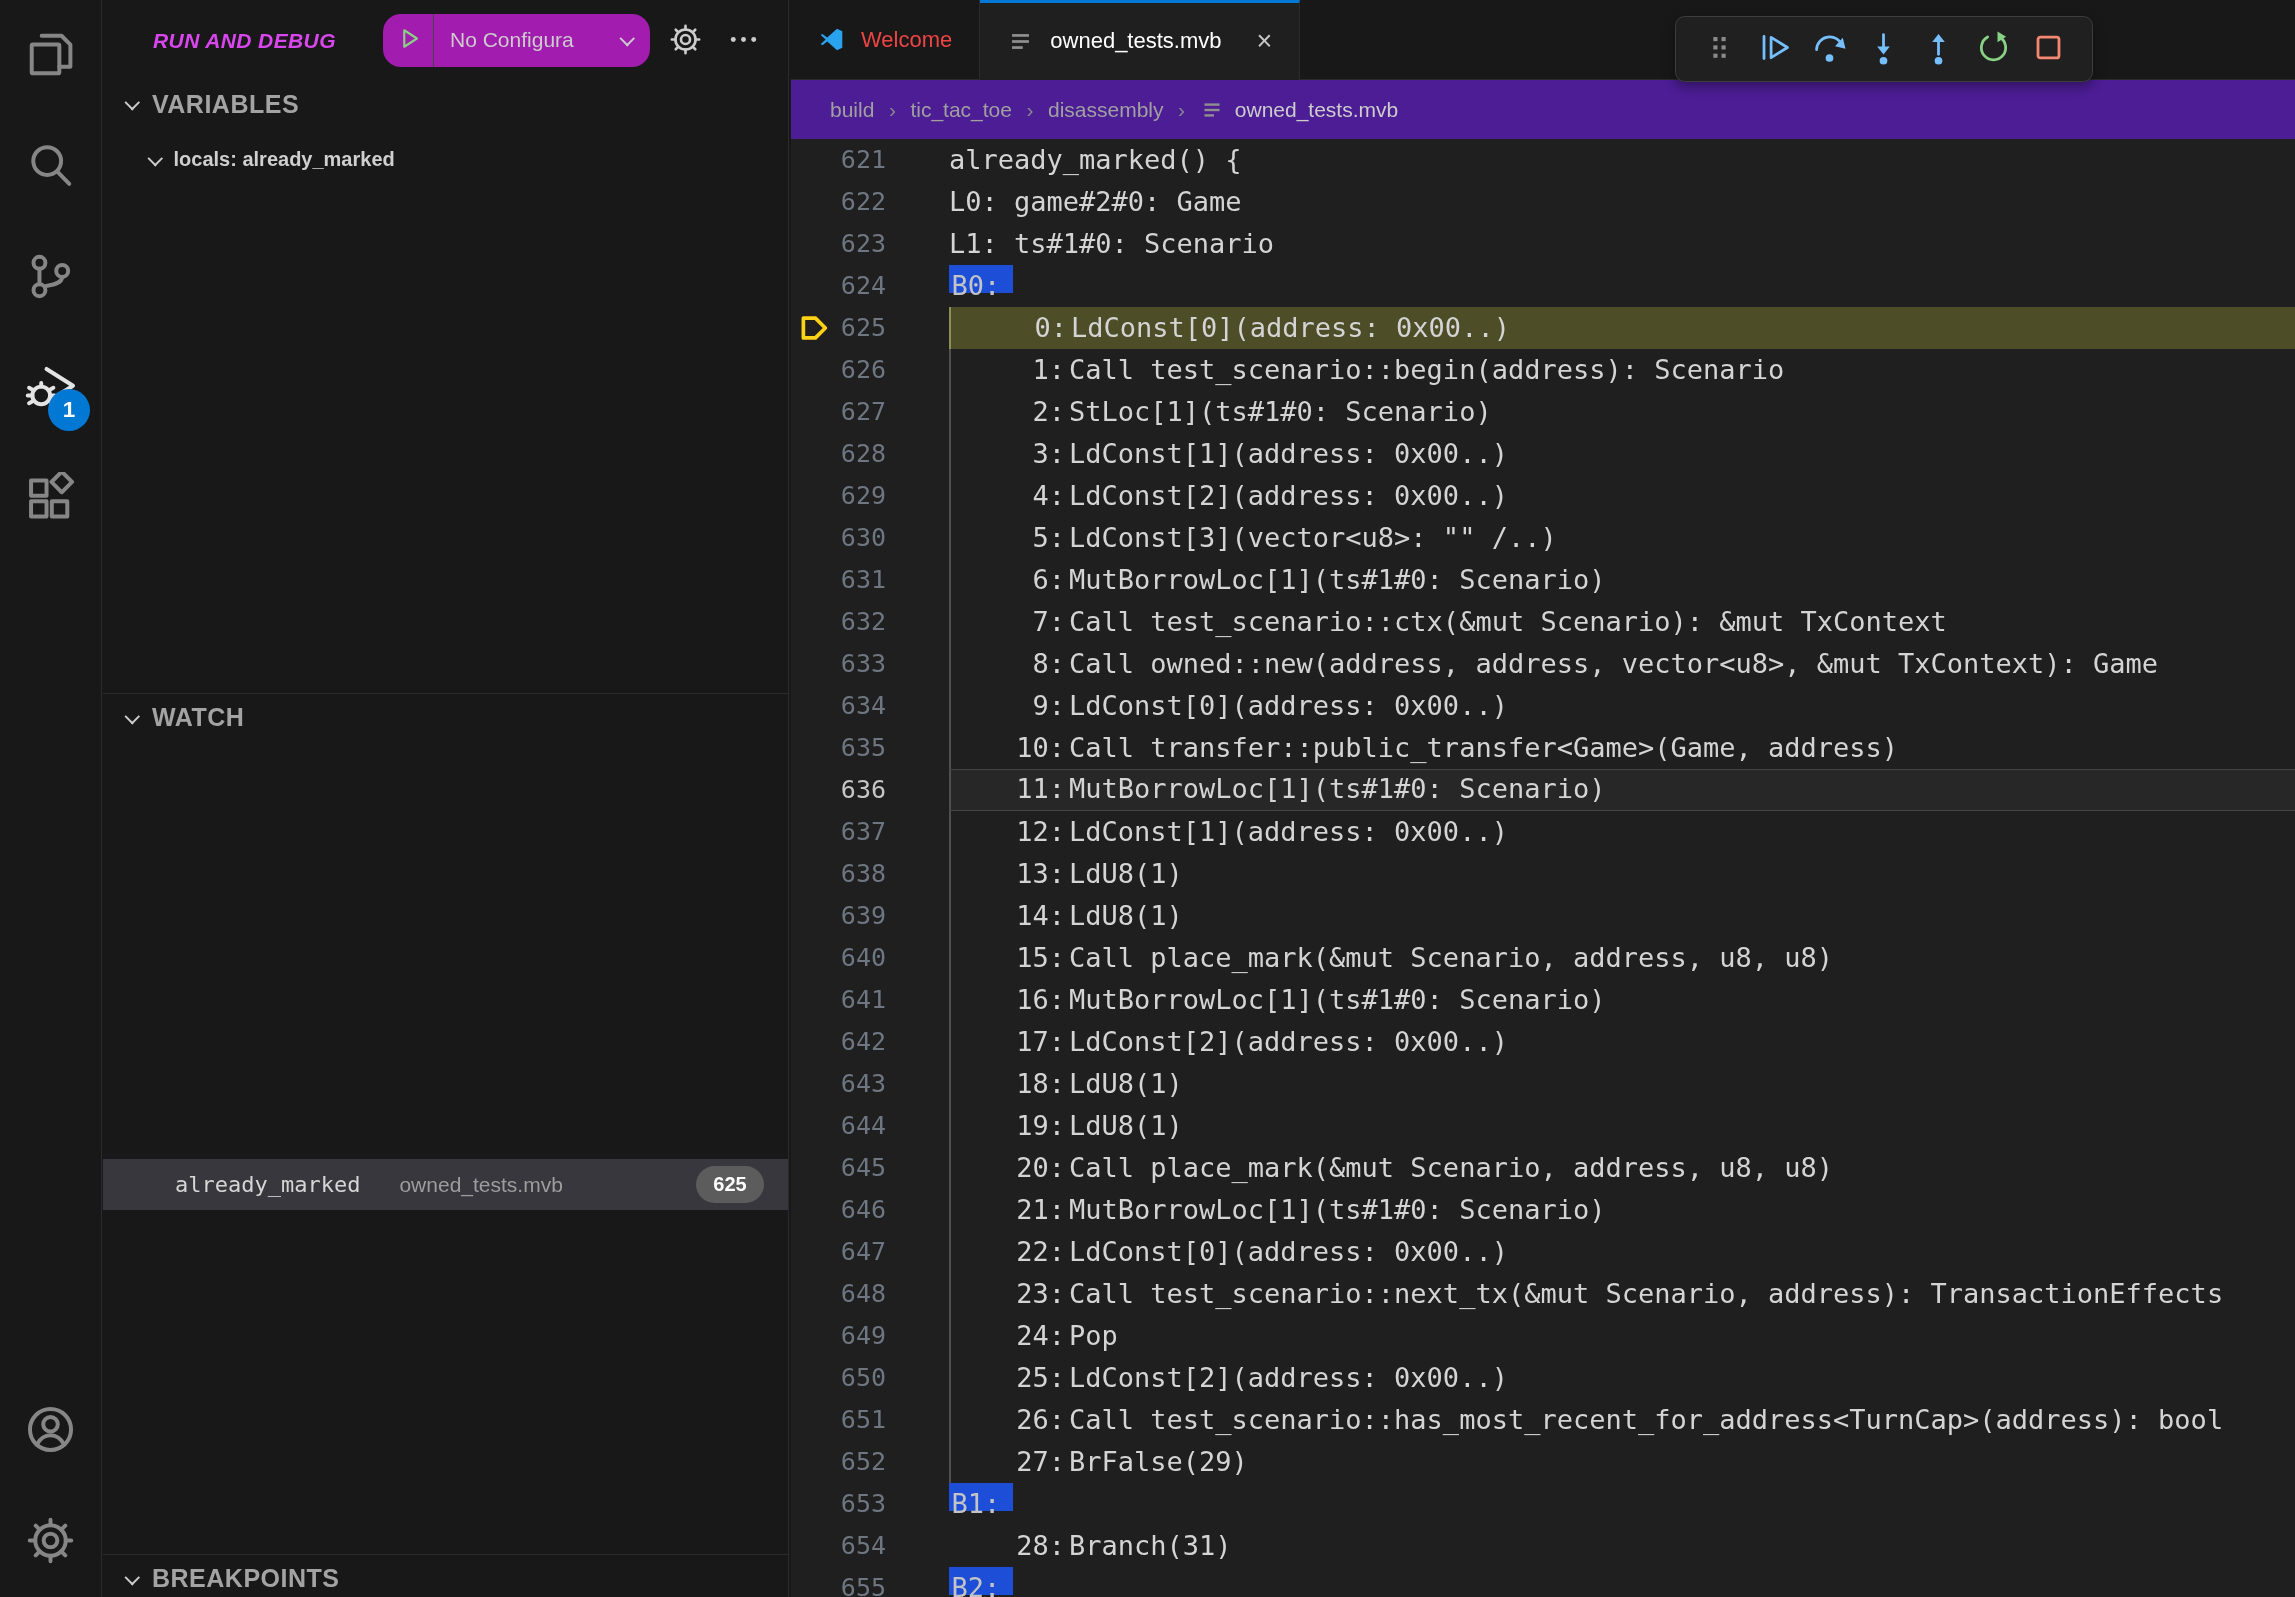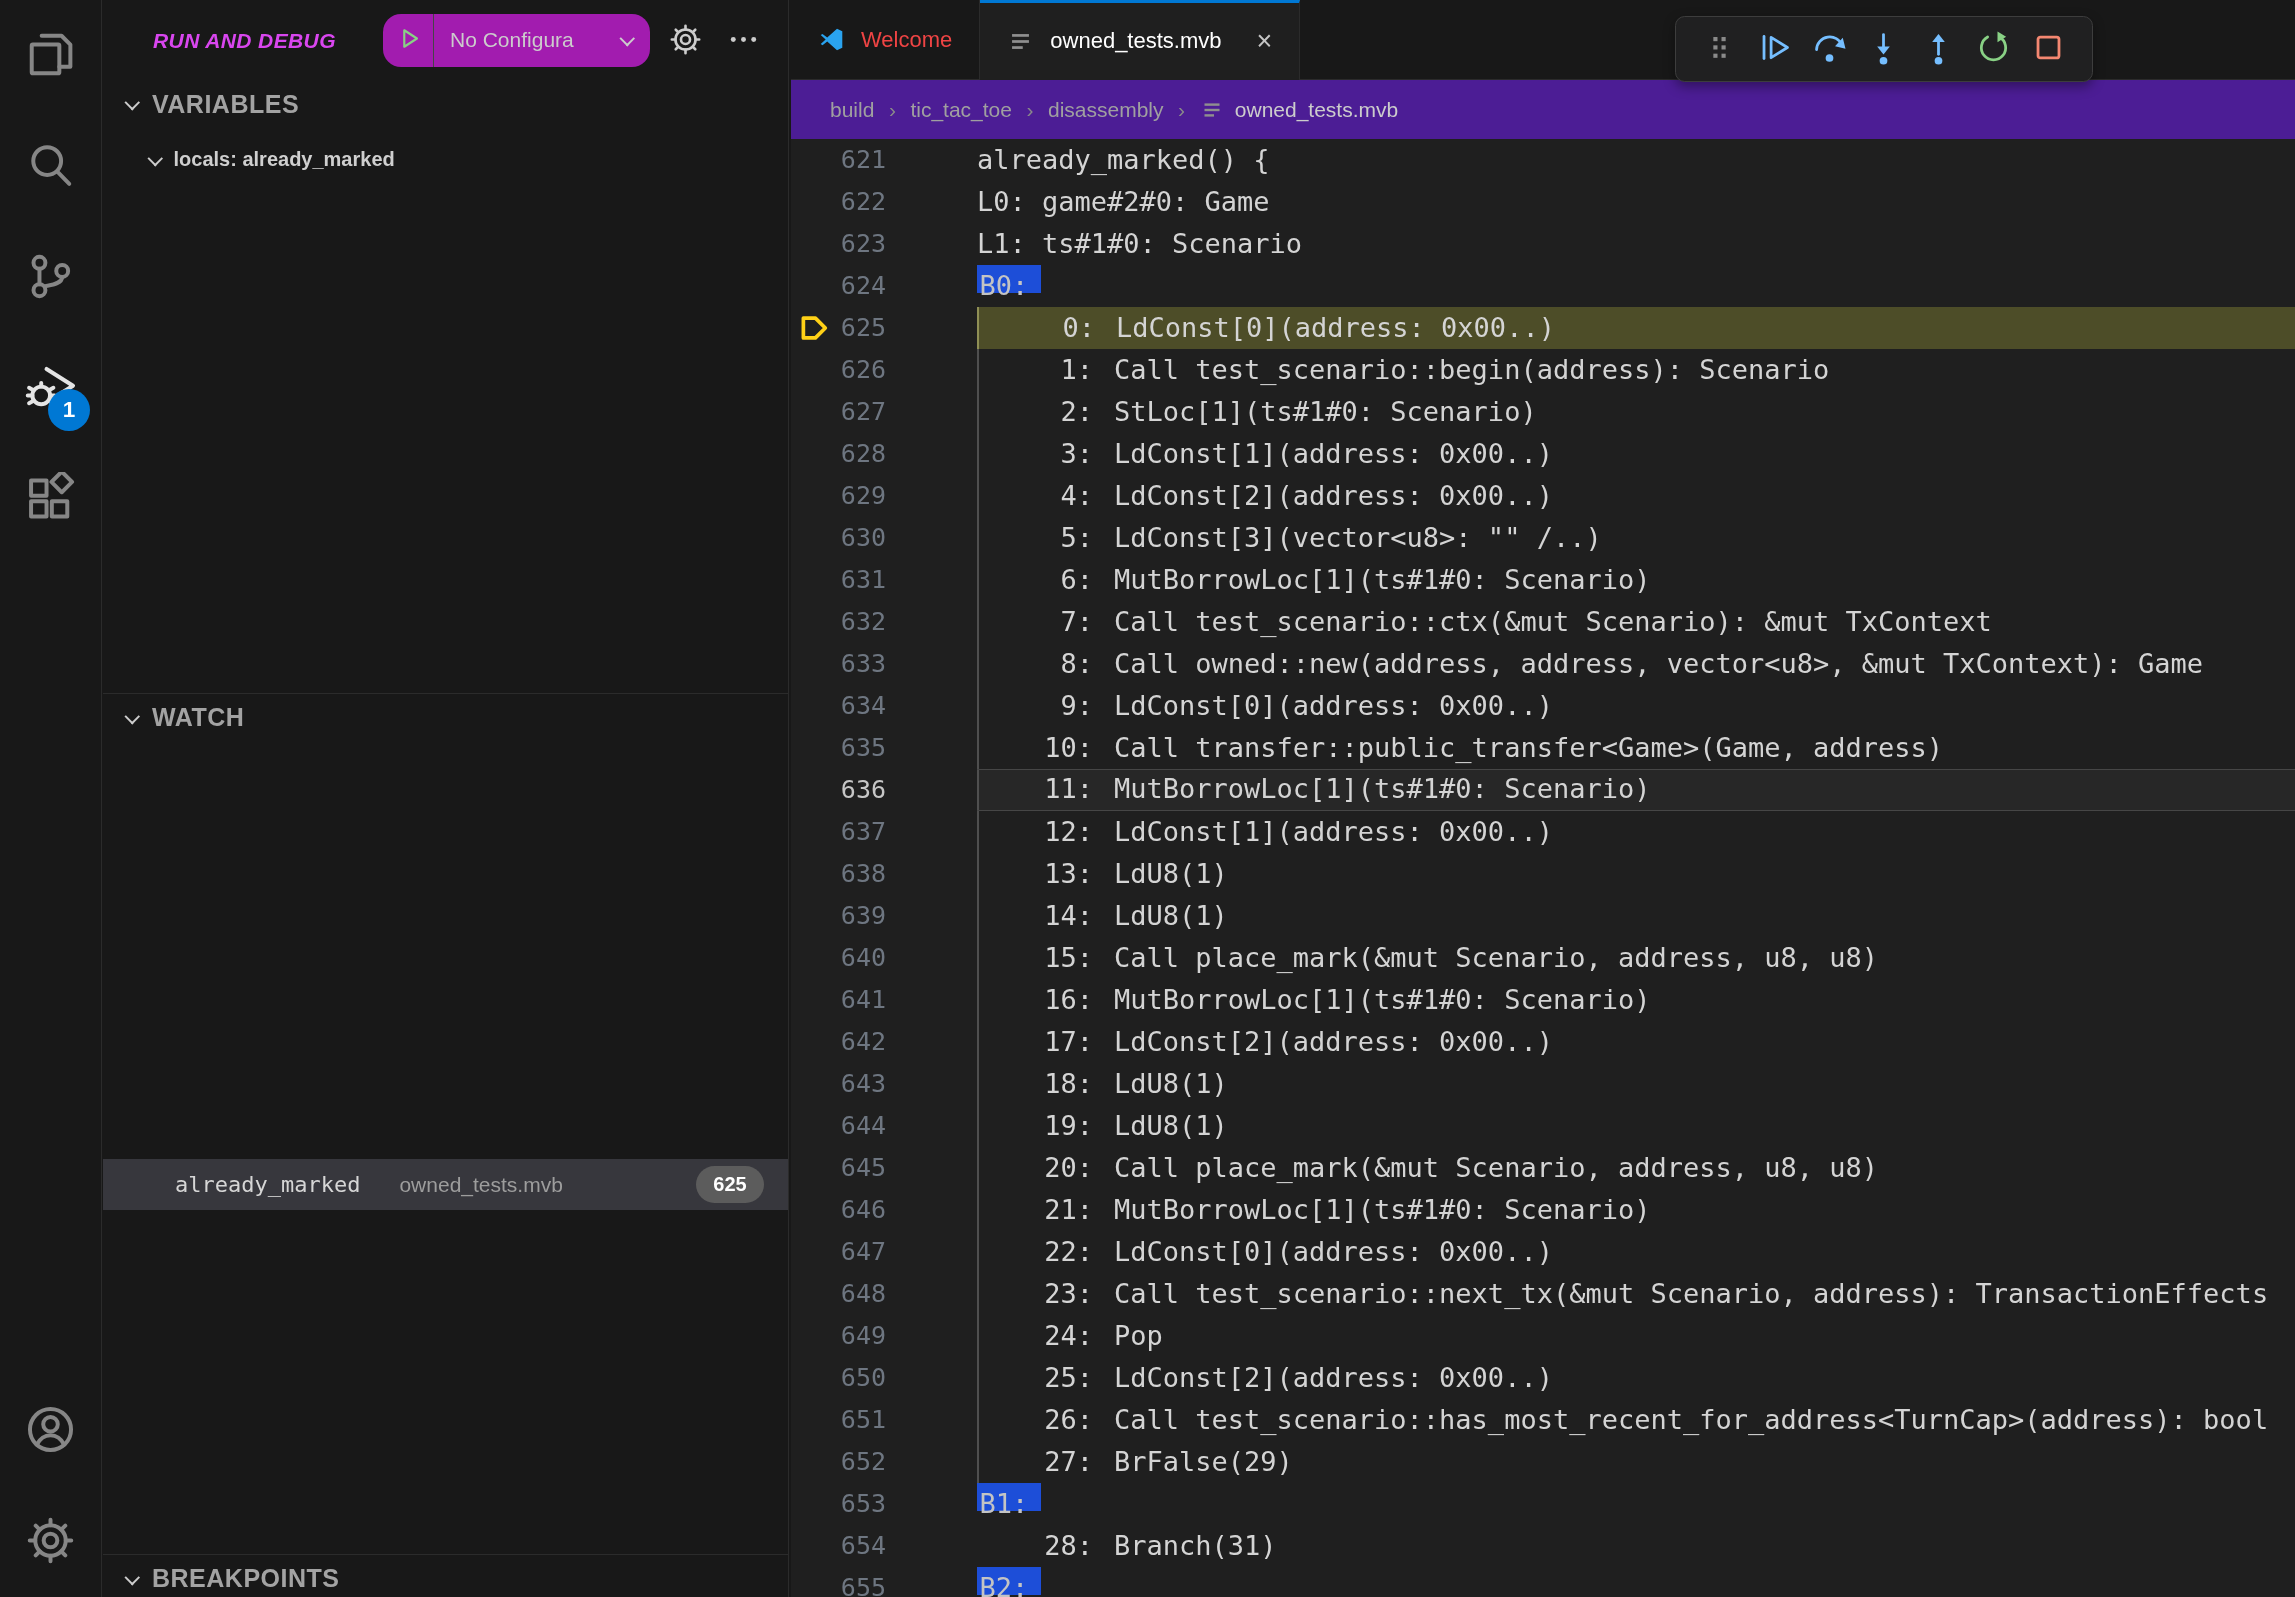--- a/index.html
+++ b/index.html
@@ -93,34 +93,34 @@
                  background:#202021; border:1.6px solid #3d3d3d; border-radius:9.7px;
                  display:flex; align-items:center; justify-content:space-between;
                  padding:0 21px; z-index:6; box-shadow:0 4.8px 11.3px rgba(0,0,0,.35); }
   .dbg-btn { width:45px; height:45px; display:flex; align-items:center; justify-content:center;
              cursor:pointer; border-radius:6.4px; }
   .dbg-btn svg { width:37px; height:37px; }
 
   
   .code { position:absolute; top:139px; left:0; right:0; bottom:0; overflow:hidden;
           font-family:"DejaVu Sans Mono", monospace; }
-  .row { display:flex; height:42px;gap:28px; }
+  .row { display:flex; height:42px; }
   .gut { position:relative; flex:0 0 158px; text-align:right; padding-right:63px;
          font-size:25px; line-height:42px; color:#6e7681; }
   .row.current .gut { color:#c6c6c6; }
   .marker { position:absolute; left:6.4px; top:4px; width:34px; height:34px; color:#ffd117; }
   .content { position:relative; flex:1; font-size:27px; line-height:42px;
              white-space:pre; color:#d4d4d4; }
   .row.guide .content::before { content:''; position:absolute; left:0; top:0; bottom:0;
                                 width:2px; background:#4f4f4f; }
   .row.paused .content { background:#4d4d28; border-left:2.4px solid #8f8f55; }
   .row.current .content { background:#272727; border-top:1.6px solid #464646;
                           border-bottom:1.6px solid #464646; line-height:38px; }
   .inum { display:inline-block; width:116px; text-align:right; }
-  .itext { margin-left:21px; }
+  .itext { margin-left:4px; }
   .chip { display:inline-block; height:28px; background:#1d4ed8; color:#c4c4c4;
           padding:0 13px 0 2.4px; }
 </style>
 </head>
 <body>
 
 <div class="app">
 
   <nav class="activity-bar">
     <div class="ab-group">

